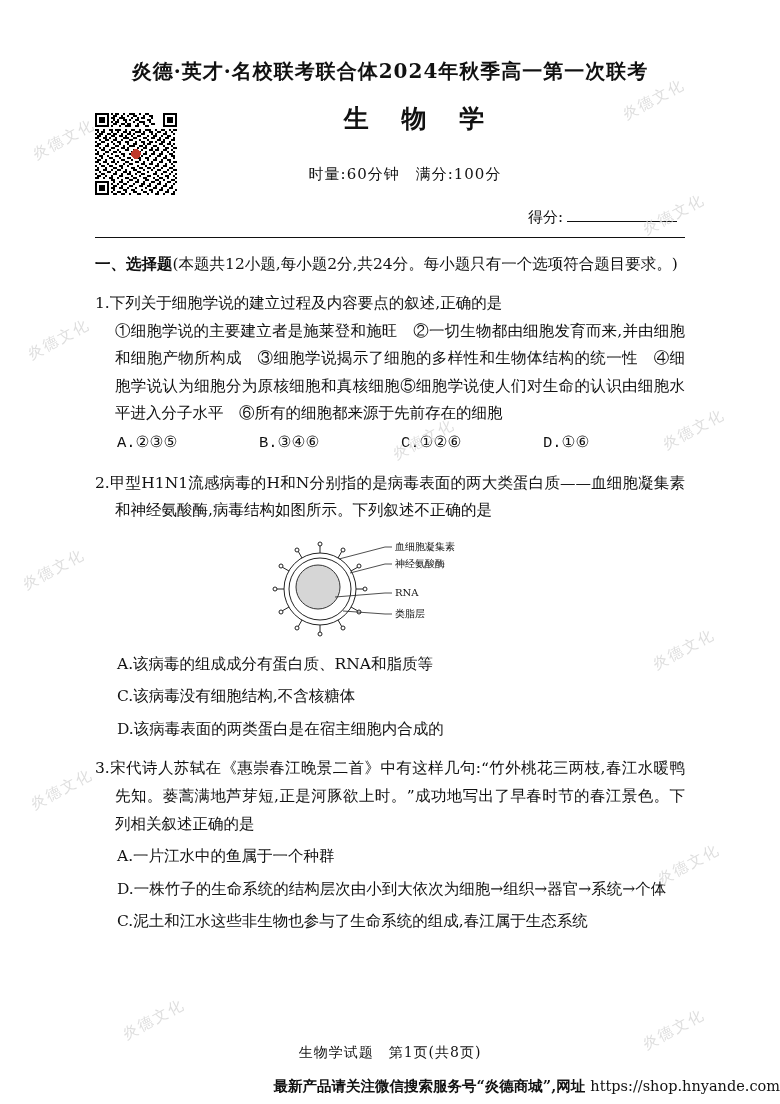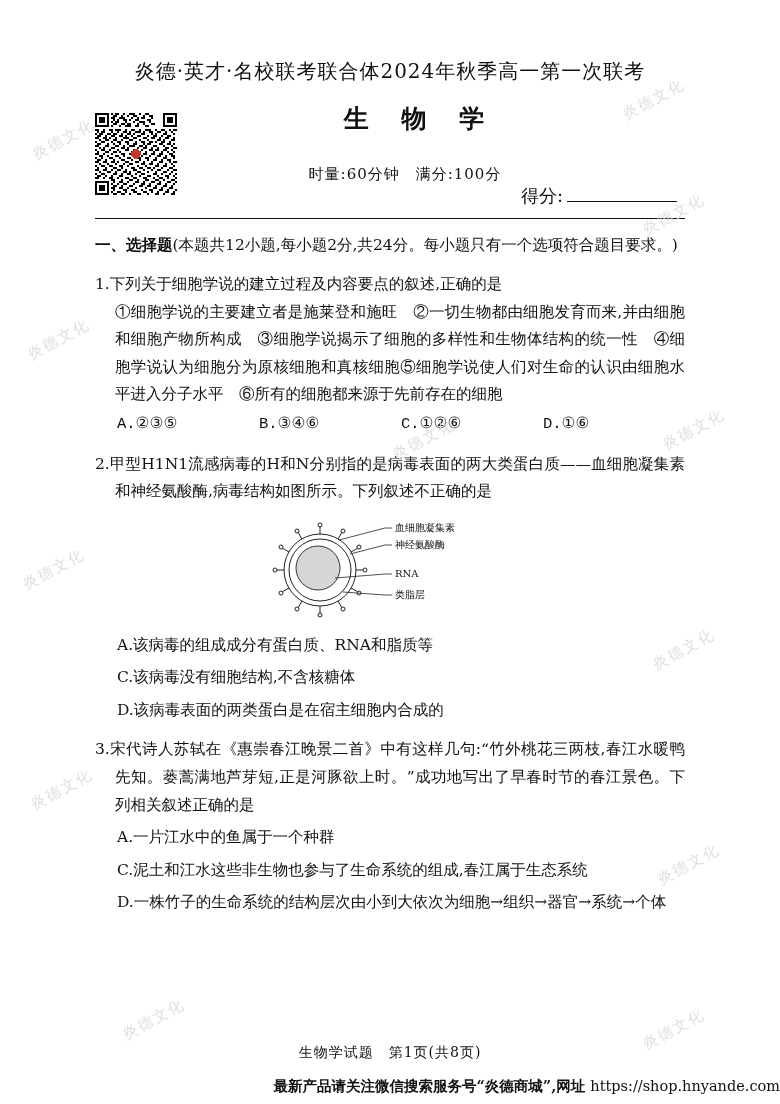--- a/index.html
+++ b/index.html
@@ -27,21 +27,21 @@
     letter-spacing:2px;
     font-family:"DejaVu Serif","Liberation Serif",serif;
     transform:rotate(-28deg);
     user-select:none;
     white-space:nowrap;
     opacity:.85;
   }
   .title{
     text-align:center;
     font-size:20px;
-    font-weight:normal;
+    font-weight:bold;
     letter-spacing:1px;
     padding-top:58px;
     font-family:"DejaVu Serif","Liberation Serif",serif;
   }
   .subject{
     text-align:center;
     font-size:25px;
     font-weight:bold;
     letter-spacing:12px;
     margin-top:17px;
@@ -57,22 +57,22 @@
   }
   .meta{
     text-align:center;
     font-size:15px;
     margin-top:30px;
     letter-spacing:1px;
     margin-left:30px;
   }
   .score-line{
     text-align:right;
-    font-size:18px;
-    margin-top:0;
+    font-size:15px;
+    margin-top:24px;
     padding-right:8px;
   }
   .score-line .blank{
     display:inline-block;
     width:110px;
     border-bottom:1px solid #111;
     height:13px;
     margin-left:4px;
   }
   .rule{
@@ -640,22 +640,22 @@
     </div>
 
     <div class="opt">A.该病毒的组成成分有蛋白质、RNA和脂质等</div>
     <div class="opt">C.该病毒没有细胞结构,不含核糖体</div>
     <div class="opt">D.该病毒表面的两类蛋白是在宿主细胞内合成的</div>
   </div>
 
   <div class="q">
     <p style="padding-left:20px;text-indent:-20px;"><span class="num">3.</span><span>宋代诗人苏轼在《惠崇春江晚景二首》中有这样几句:“竹外桃花三两枝,春江水暖鸭先知。蒌蒿满地芦芽短,正是河豚欲上时。”成功地写出了早春时节的春江景色。下列相关叙述正确的是</span></p>
     <div class="opt">A.一片江水中的鱼属于一个种群</div>
+    <div class="opt-hang">D.一株竹子的生命系统的结构层次由小到大依次为细胞→组织→器官→系统→个体</div>
     <div class="opt-hang">C.泥土和江水这些非生物也参与了生命系统的组成,春江属于生态系统</div>
-    <div class="opt-hang">D.一株竹子的生命系统的结构层次由小到大依次为细胞→组织→器官→系统→个体</div>
   </div>
 
   <div class="footer">生物学试题　第1页(共8页)</div>
 
   <div class="bottomline">
     <span>最新产品请关注微信搜索服务号“炎德商城”,网址</span>
     <span class="url">https://shop.hnyande.com</span>
   </div>
 
 </div>

